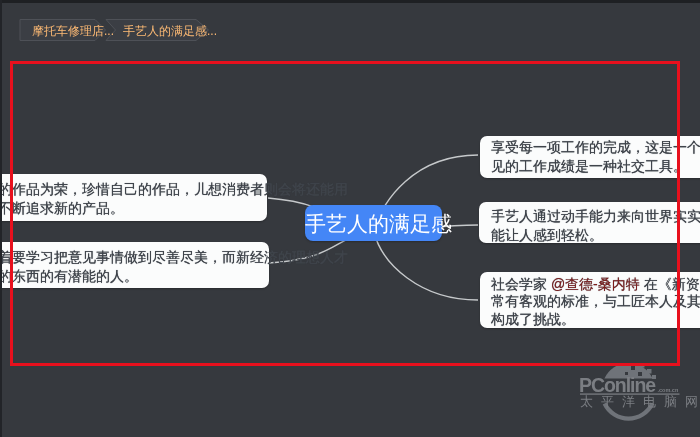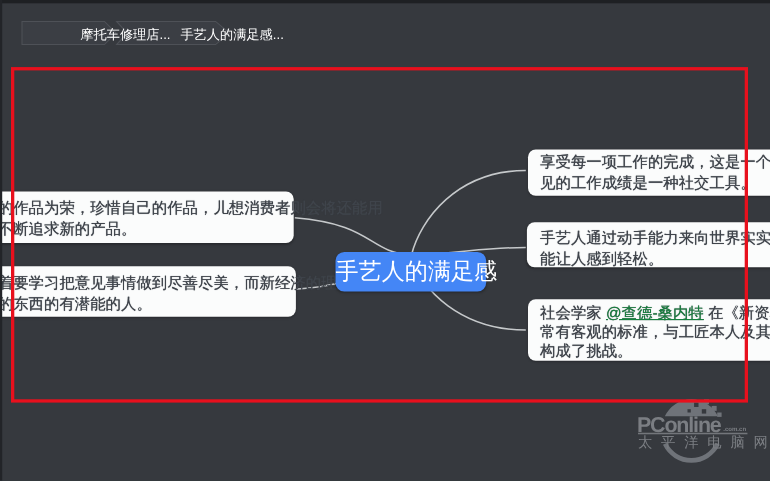--- a/index.html
+++ b/index.html
@@ -4,23 +4,23 @@
 <style>
 html,body{margin:0;padding:0;}
 body{width:700px;height:437px;overflow:hidden;background:#36393e;font-family:"Liberation Sans",sans-serif;}
 #stage{position:relative;width:700px;height:437px;overflow:hidden;background:#36393e;}
 .node{position:absolute;background:#fbfcfc;border-radius:7px;box-shadow:0 1px 2px rgba(0,0,0,0.25);color:#3f444b;font-size:14px;z-index:2;text-shadow:0 0 0.7px #3f444b;}
 .node .ln{white-space:nowrap;line-height:19px;height:19px;}
 #svglayer{position:absolute;left:0;top:0;z-index:1;}
 #redrect{position:absolute;left:10.3px;top:61px;width:670px;height:304.5px;border:3.5px solid #e8101d;box-sizing:border-box;z-index:5;}
 #topstrip{position:absolute;left:0;top:0;width:700px;height:2.5px;background:#1e2023;z-index:6;}
 #leftstrip{position:absolute;left:0;top:0;width:2px;height:437px;background:#222428;z-index:6;}
-.tabtxt{position:absolute;font-size:12px;color:#ffffff;z-index:3;white-space:nowrap;line-height:12px;margin-left:41px;}
-#center{position:absolute;left:305px;top:229px;width:137px;height:36px;background:#4486f6;border-radius:8px;box-shadow:0 1px 2px rgba(0,0,0,0.25);z-index:2;color:#fff;font-size:21px;text-align:center;line-height:38px;white-space:nowrap;}
-.mention{color:#15803d;text-decoration:underline;}
+.tabtxt{position:absolute;font-size:12px;color:#fdba74;z-index:3;white-space:nowrap;line-height:12px;}
+#center{position:absolute;left:305px;top:205px;width:137px;height:36px;background:#4486f6;border-radius:8px;box-shadow:0 1px 2px rgba(0,0,0,0.25);z-index:2;color:#fff;font-size:21px;text-align:center;line-height:38px;white-space:nowrap;}
+.mention{color:#7f1d1d;}
 </style>
 </head>
 <body>
 <div id="stage">
   <svg id="svglayer" width="700" height="437" viewBox="0 0 700 437">
 
     <path d="M 20,19.5 H 95 L 105.5,30 L 95,40.5 H 20 Z" fill="#3b3e44" stroke="#4e5157" stroke-width="1"></path>
     <path d="M 106,19.5 H 196 L 208.5,30 L 196,40.5 H 106 L 115.5,30 Z" fill="#3b3e44" stroke="#4e5157" stroke-width="1"></path>
 
     <g fill="none" stroke="#c6c9cb" stroke-width="1.4">

